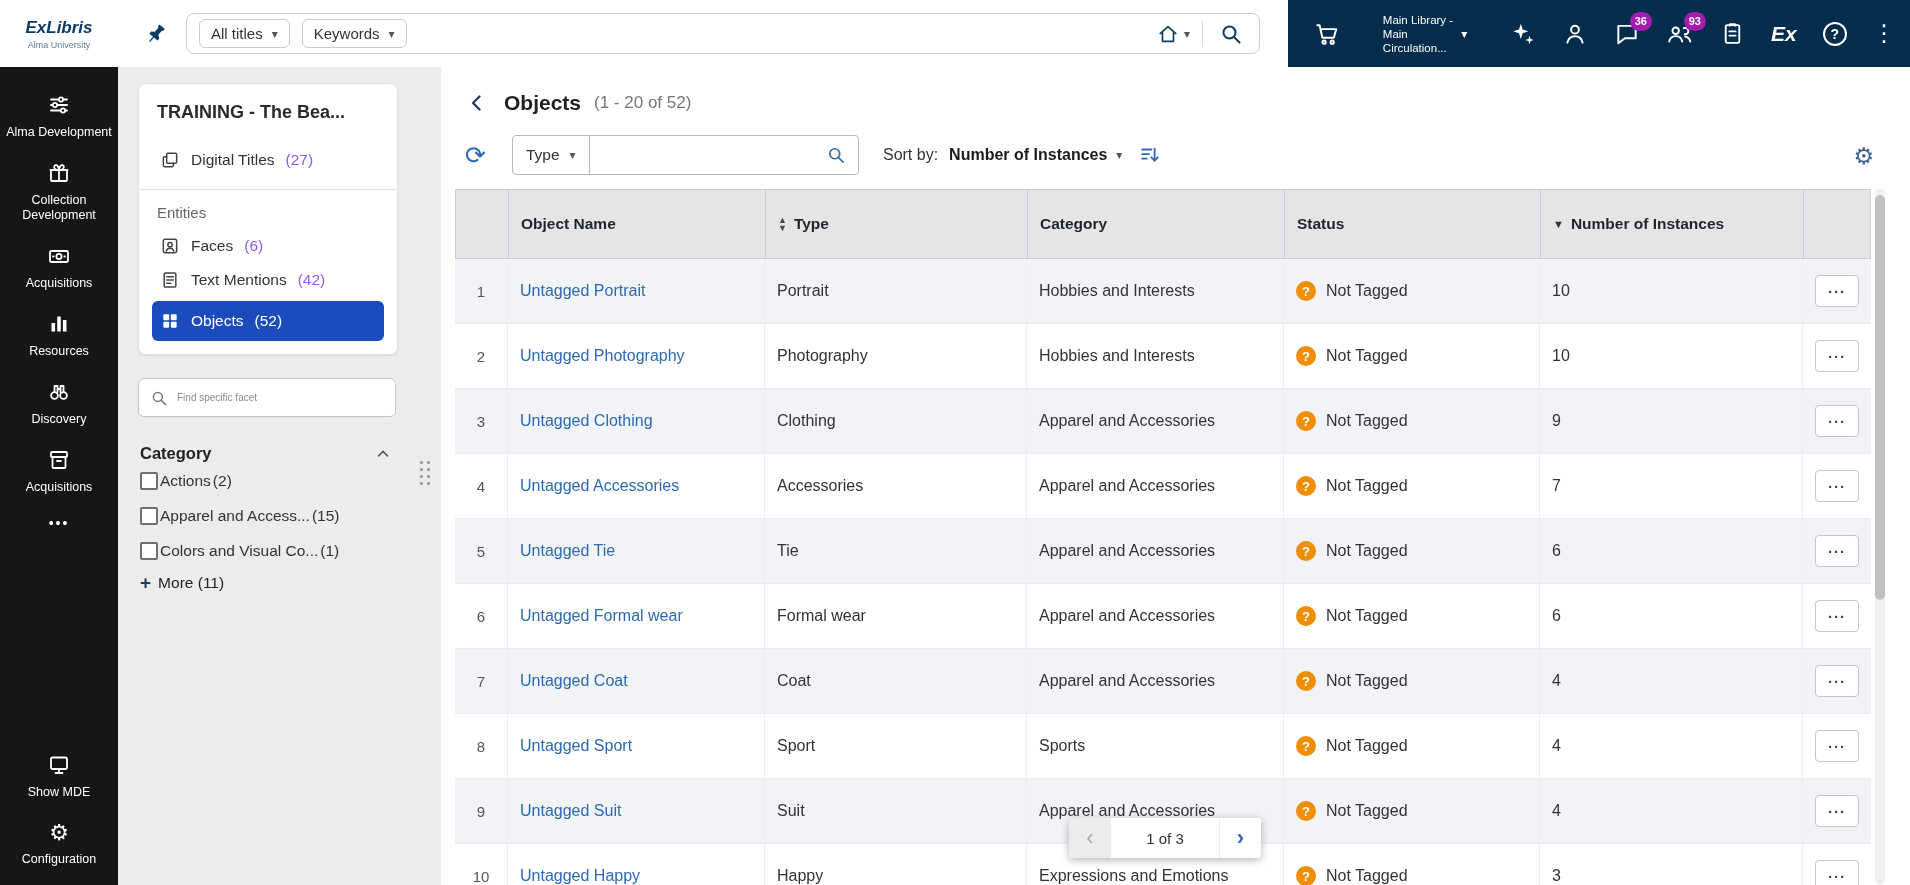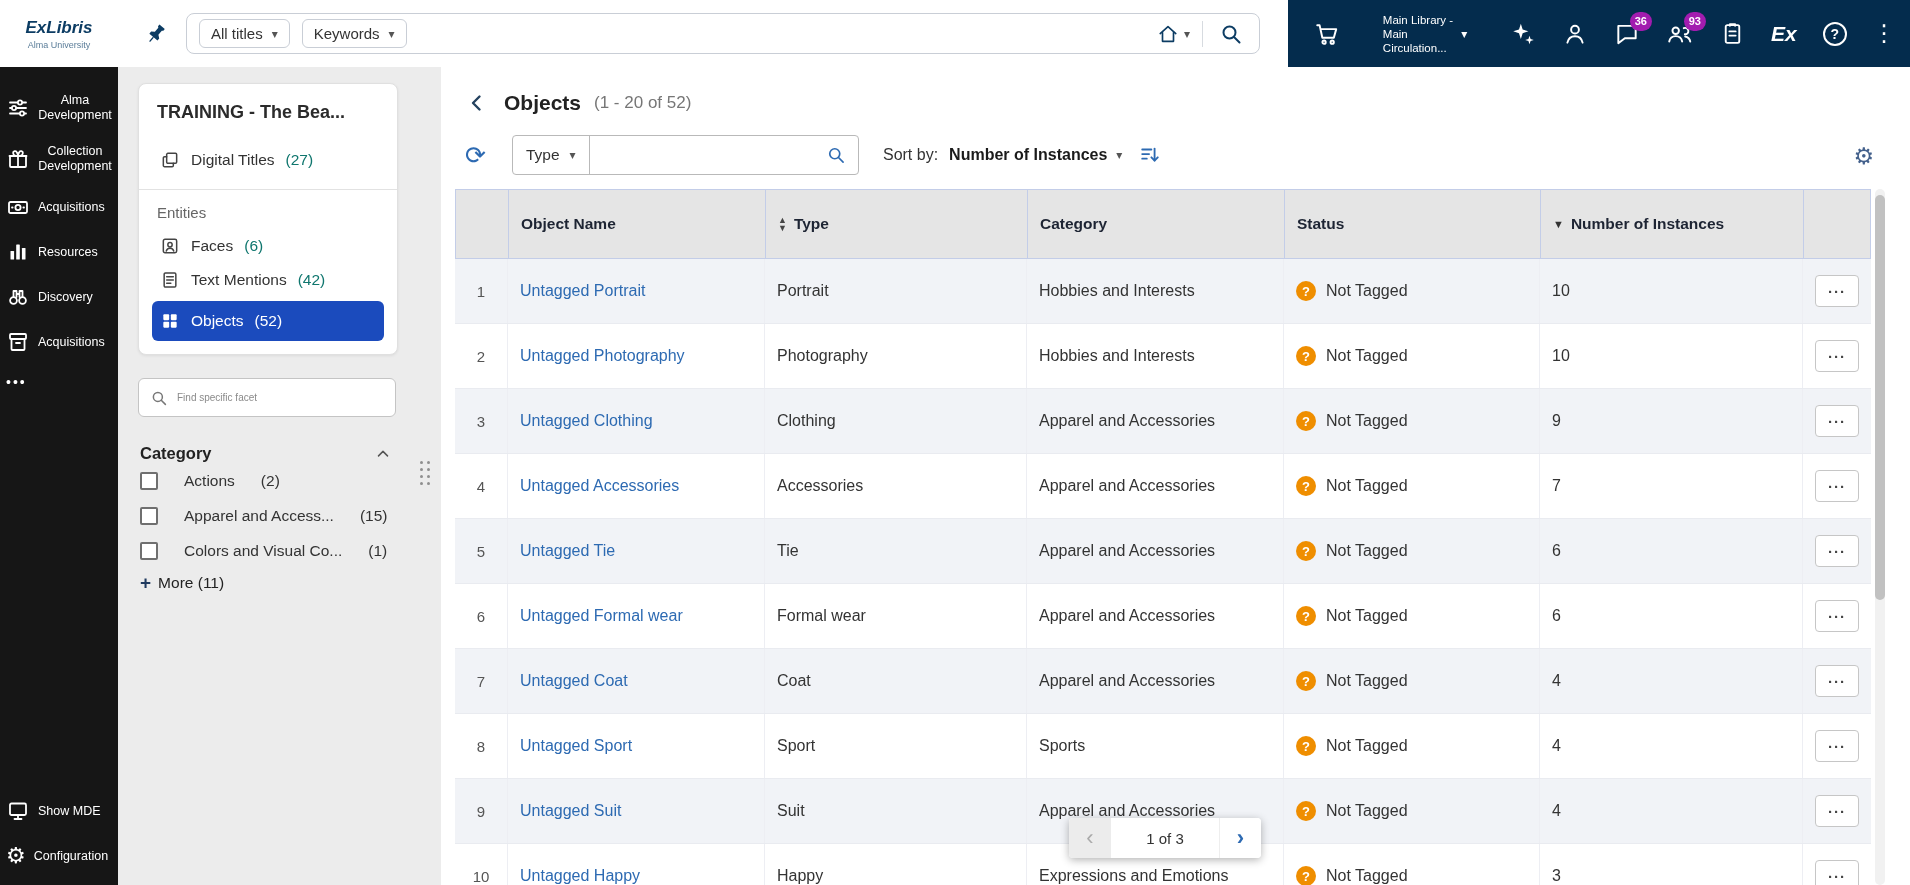--- a/index.html
+++ b/index.html
@@ -27,41 +27,41 @@
   .tb-item { position:relative; display:flex; align-items:center; justify-content:center; cursor:pointer; flex:none; }
   .badge { position:absolute; top:-9px; right:-12px; background:#a21caf; color:#fff; border-radius:10px; min-width:20px; height:19px; font-size:11px; font-weight:bold; display:flex; align-items:center; justify-content:center; padding:0 5px; }
   .loc { display:flex; align-items:center; gap:8px; width:118px; }
   .loc-lines { font-size:11.5px; line-height:14px; }
   .help-circle { width:24px; height:24px; border:2px solid #fff; border-radius:50%; display:flex; align-items:center; justify-content:center; font-size:14px; font-weight:bold; }
   .ex-logo { font-size:21px; font-weight:bold; font-style:italic; }
   .kebab { font-size:23px; color:#fff; }
 
   
   .nav { position:absolute; left:0; top:67px; width:118px; bottom:0; background:#161616; display:flex; flex-direction:column; align-items:center; padding:22px 0 14px; gap:13px; }
-  .nav-item { width:100%; display:flex; flex-direction:row; align-items:center; gap:8px; color:#fff; font-size:12.5px; line-height:15px; text-align:center; cursor:pointer; padding:4px 6px; }
+  .nav-item { width:100%; display:flex; flex-direction:column; align-items:center; gap:8px; color:#fff; font-size:12.5px; line-height:15px; text-align:center; cursor:pointer; padding:4px 6px; }
   .nav-dots { font-size:14px; letter-spacing:2px; color:#fff; }
   .nav-bottom { margin-top:auto; display:flex; flex-direction:column; gap:14px; width:100%; align-items:flex-start; }
   .gear-glyph { font-size:22px; line-height:22px; }
 
   
   .facet-panel { position:absolute; left:118px; top:67px; width:323px; bottom:0; background:#ececec; padding:16px 0 0 20px; }
   .facet-card { width:260px; background:#fff; border:1px solid #e0e0e0; border-radius:8px; box-shadow:0 1px 3px rgba(0,0,0,.07); padding:18px 13px 13px; }
   .facet-title { font-size:18px; font-weight:bold; color:#2b2b2b; margin:0 0 20px 5px; white-space:nowrap; overflow:hidden; }
   .facet-row { display:flex; align-items:center; gap:11px; font-size:15.5px; color:#333; height:34px; padding:0 8px; cursor:pointer; border-radius:6px; }
-  .facet-row .cnt { color:#0f766e; }
+  .facet-row .cnt { color:#8b5cf6; }
   .facet-row.selected { background:#1b4bbd; color:#fff; height:40px; margin-top:4px; }
   .facet-row.selected .cnt { color:#fff; }
   .facet-divider { border-top:1px solid #e2e2e2; margin:12px -13px 0; }
   .entities-label { font-size:15px; color:#666; margin:14px 0 8px 5px; }
   .find-box { margin-top:23px; width:258px; height:39px; background:#fff; border:1px solid #c4c4c4; border-radius:6px; display:flex; align-items:center; gap:9px; padding:0 11px; color:#777; }
   .find-box input { border:none; outline:none; flex:1; font-size:10px; color:#0f172a; background:transparent; }
   .find-box input::placeholder { color:#8a8a8a; }
   .cat-header { display:flex; align-items:center; justify-content:space-between; margin-top:27px; width:258px; padding:0 4px 0 2px; }
   .cat-title { font-size:16.5px; font-weight:bold; color:#222; }
-  .facet-opt { display:flex; align-items:center; gap:26px; height:35px; font-size:15.5px; color:#333; cursor:pointer; padding-left:2px; }
+  .facet-opt { display:flex; align-items:center; gap:2px; height:35px; font-size:15.5px; color:#333; cursor:pointer; padding-left:2px; }
   .checkbox { width:18px; height:18px; border:2px solid #6f6f6f; border-radius:2px; background:#fff; flex:none; }
   .more-link { display:flex; align-items:center; gap:7px; font-size:15.5px; color:#222; margin-top:5px; cursor:pointer; padding-left:2px; }
   .plus-glyph { font-size:19px; font-weight:bold; color:#1f3a5f; line-height:1; }
   .drag-handle { position:absolute; left:419px; top:452px; width:12px; height:42px; display:grid; grid-template-columns:3px 3px; grid-auto-rows:3px; gap:4px; align-content:center; justify-content:center; cursor:col-resize; }
   .drag-handle i { width:3px; height:3px; border-radius:50%; background:#8f8f8f; }
 
   
   .main { position:absolute; left:441px; top:67px; right:0; bottom:0; background:#fff; overflow:hidden; }
   .page-head { display:flex; align-items:center; gap:13px; margin:16px 0 0 22px; height:40px; }
   .back-btn { width:28px; height:28px; display:flex; align-items:center; justify-content:center; color:#24425f; cursor:pointer; }

